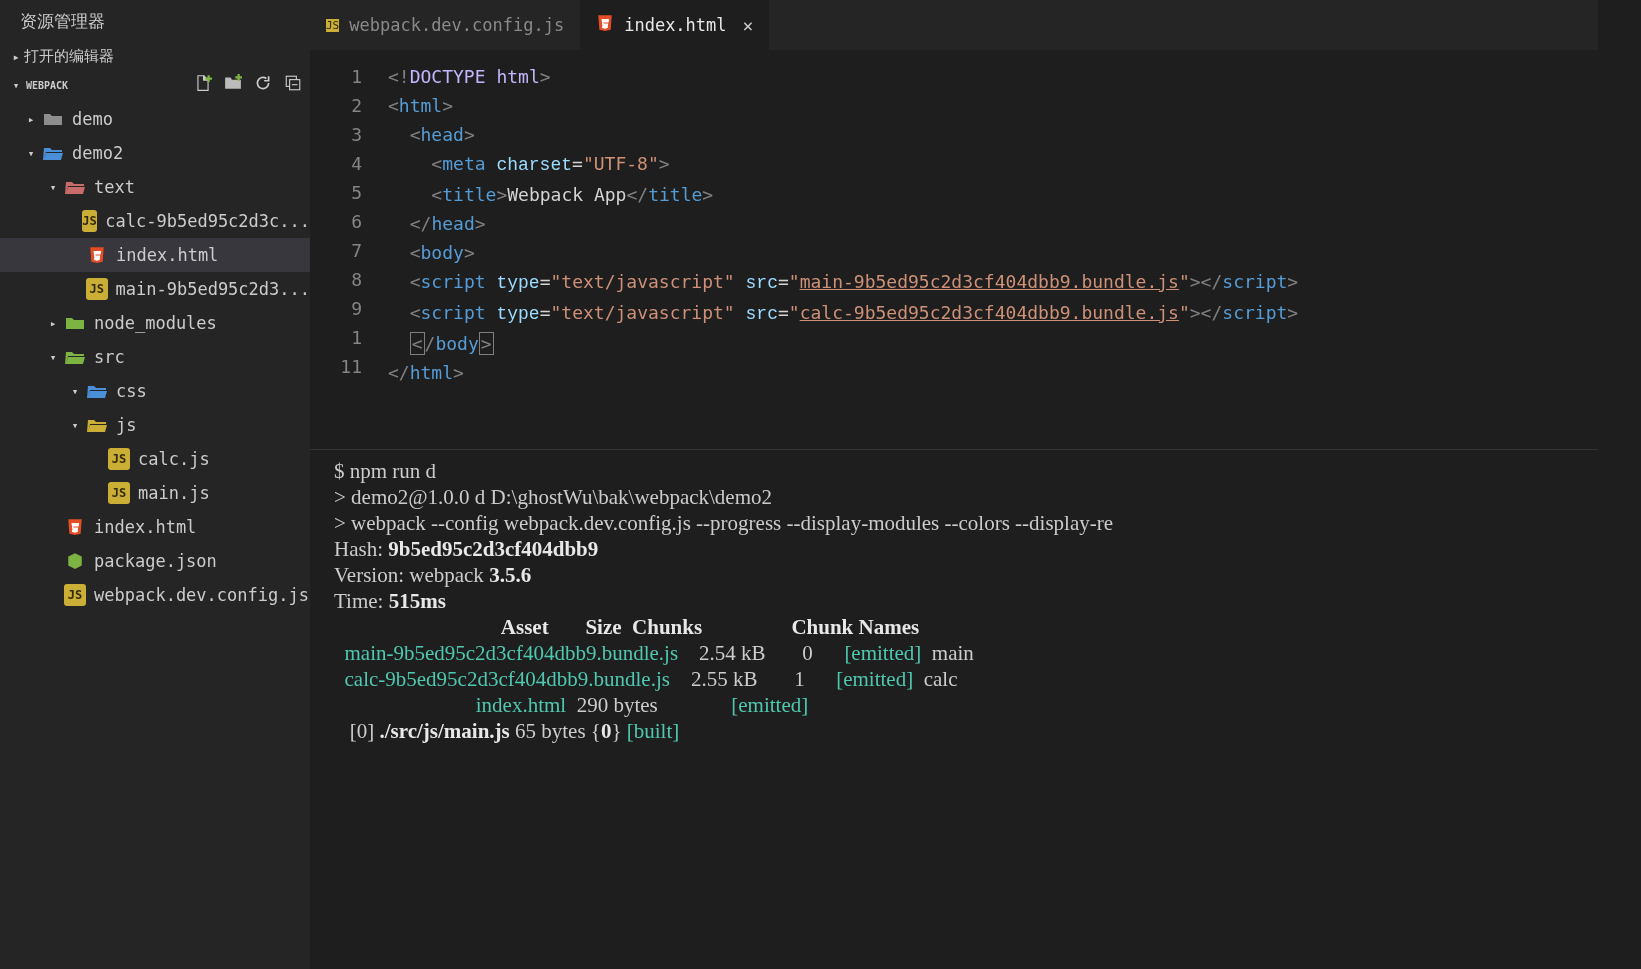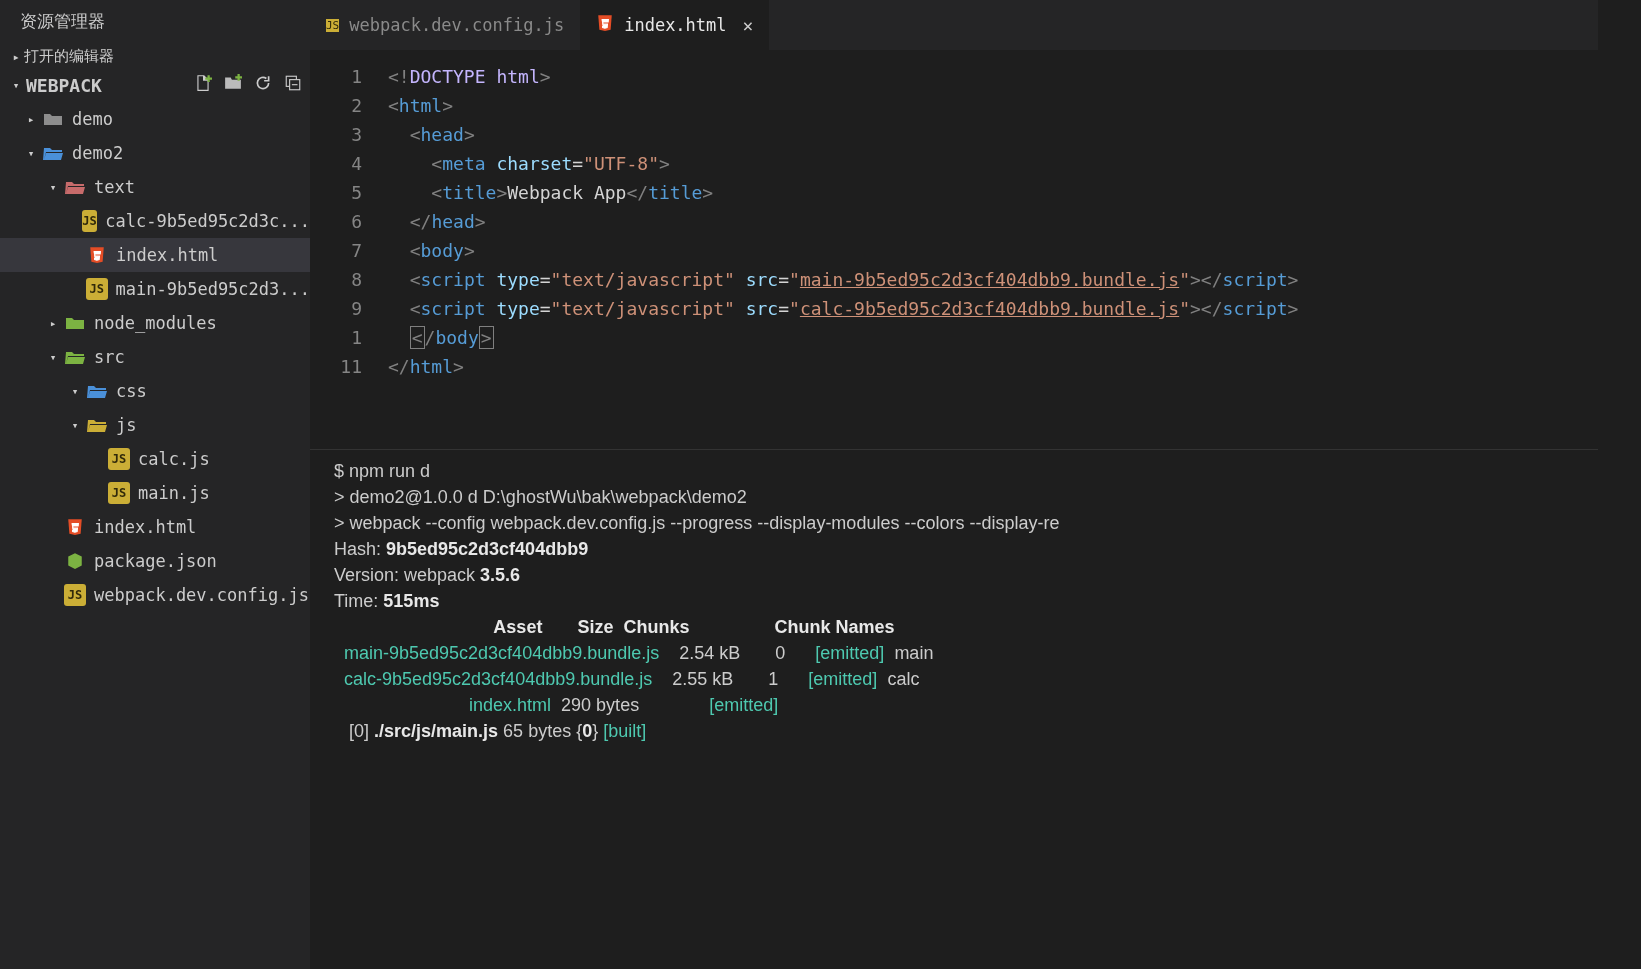--- a/index.html
+++ b/index.html
@@ -6,21 +6,21 @@
 body { font-family:"Segoe UI","Microsoft YaHei",Consolas,monospace; background:#1e1e1e; color:#ccc; font-size:16px; overflow:hidden; }
 .app { display:flex; width:1598px; height:969px; }
 
 
 .sidebar { width:310px; background:#252526; display:flex; flex-direction:column; }
 .sb-title { padding:10px 20px; font-size:17px; color:#ccc; }
 .sb-section { display:flex; align-items:center; padding:4px 8px; font-size:15px; color:#ccc; cursor:pointer; }
 .sb-section .chev { width:16px; text-align:center; font-size:12px; }
 .sb-workspace { display:flex; align-items:center; justify-content:space-between; padding:4px 8px; }
 .sb-workspace .left { display:flex; align-items:center; }
-.sb-workspace .name { font-size:18px; font-weight:bold; margin-left:2px; }
+.sb-workspace .name { font-size:10px; font-weight:bold; margin-left:2px; }
 .sb-actions { display:flex; gap:12px; color:#ccc; }
 .sb-actions span { cursor:pointer; font-size:18px; }
 .tree { padding:2px 0; }
 .tree-row { display:flex; align-items:center; height:34px; font-size:17px; color:#ccc; cursor:pointer; padding-left:0; white-space:nowrap; overflow:hidden; }
 .tree-row.active { background:#37373d; }
 .tree-row .chev { display:inline-block; width:14px; text-align:center; font-size:11px; margin-right:4px; }
 .tree-row .icon { display:inline-flex; align-items:center; justify-content:center; width:22px; height:22px; margin-right:8px; font-size:12px; font-weight:bold; border-radius:3px; }
 .ic-js { background:#cbae36; color:#30290a; font-size:11px; }
 .ic-html { color:#e44d26; font-size:18px; }
 .ic-json { color:#8bc34a; font-size:16px; }
@@ -39,37 +39,37 @@
 .tab.active { background:#1e1e1e; color:#e8e8e8; }
 .tab .close { font-size:18px; color:#ccc; margin-left:6px; }
 
 
 .editor { flex:1; display:flex; font-family:Consolas,monospace; font-size:18px; overflow:hidden; }
 .gutter { width:70px; text-align:right; color:#858585; padding:12px 18px 0 0; line-height:29px; }
 .code { flex:1; padding:12px 0 0 8px; line-height:29px; white-space:pre; color:#d4d4d4; }
 .t-bracket{color:#808080;}
 .t-doctype{color:#c4b5fd;}
 .t-tag{color:#569cd6;}
-.t-attr{color:#9cdcfe;}
+.t-attr{color:#9cdcfe;font-family:Liberation Mono, monospace;}
 .t-eq{color:#d4d4d4;}
 .t-str{color:#ce9178;}
 .t-link{color:#ce9178;text-decoration:underline;}
 .t-txt{color:#d4d4d4;}
 .cursor-box{border:1px solid #7f7f7f;padding:0 1px;}
 
 
 .panel { height:520px; border-top:1px solid #333; display:flex; flex-direction:column; }
 .panel-tabs { display:flex; align-items:center; padding:0 24px; height:50px; gap:34px; font-size:17px; color:#8a8a8a; }
 .panel-tabs .ptab { cursor:pointer; padding:8px 0; }
 .panel-tabs .ptab.active { color:#e8e8e8; border-bottom:1px solid #e8e8e8; }
 .panel-tabs .spacer { flex:1; }
 .panel-select { background:#3c3c3c; color:#ccc; border:1px solid #3c3c3c; padding:4px 24px 4px 10px; font-size:16px; width:250px; position:relative; cursor:pointer; }
 .panel-select::after { content:"▾"; position:absolute; right:8px; }
 .panel-add { font-size:26px; color:#ccc; margin-left:14px; cursor:pointer; }
-.terminal { flex:1; padding:8px 24px; font-family:Liberation Sans, sans-serif; font-size:18px; line-height:26px; color:#ccc; white-space:pre; overflow:hidden; }
+.terminal { flex:1; padding:8px 24px; font-family:Liberation Serif, serif; font-size:21px; line-height:26px; color:#ccc; white-space:pre; overflow:hidden; }
 .tm-green{color:#4ec9b0;}
 .tm-bold{color:#e8e8e8;font-weight:bold;}
 .tm-head{color:#e8e8e8;font-weight:bold;}
 </style>
 </head>
 <body>
 
 <div class="app">
 
   <div class="sidebar">

